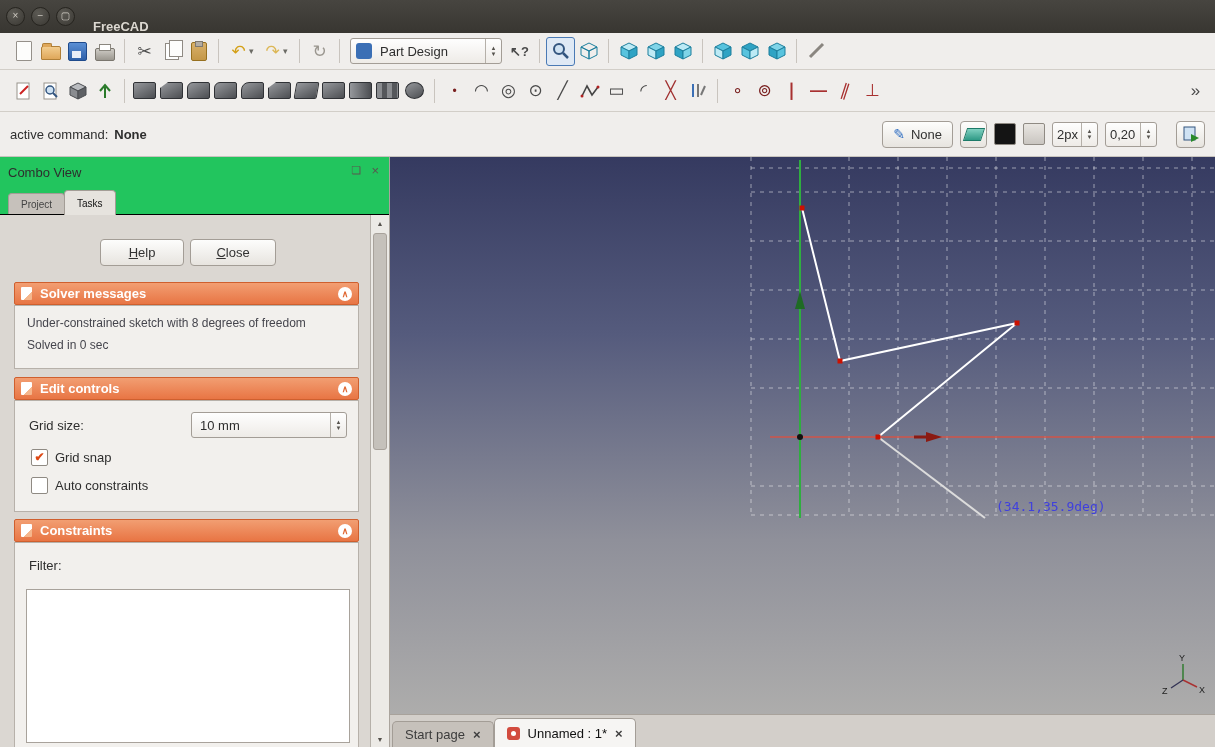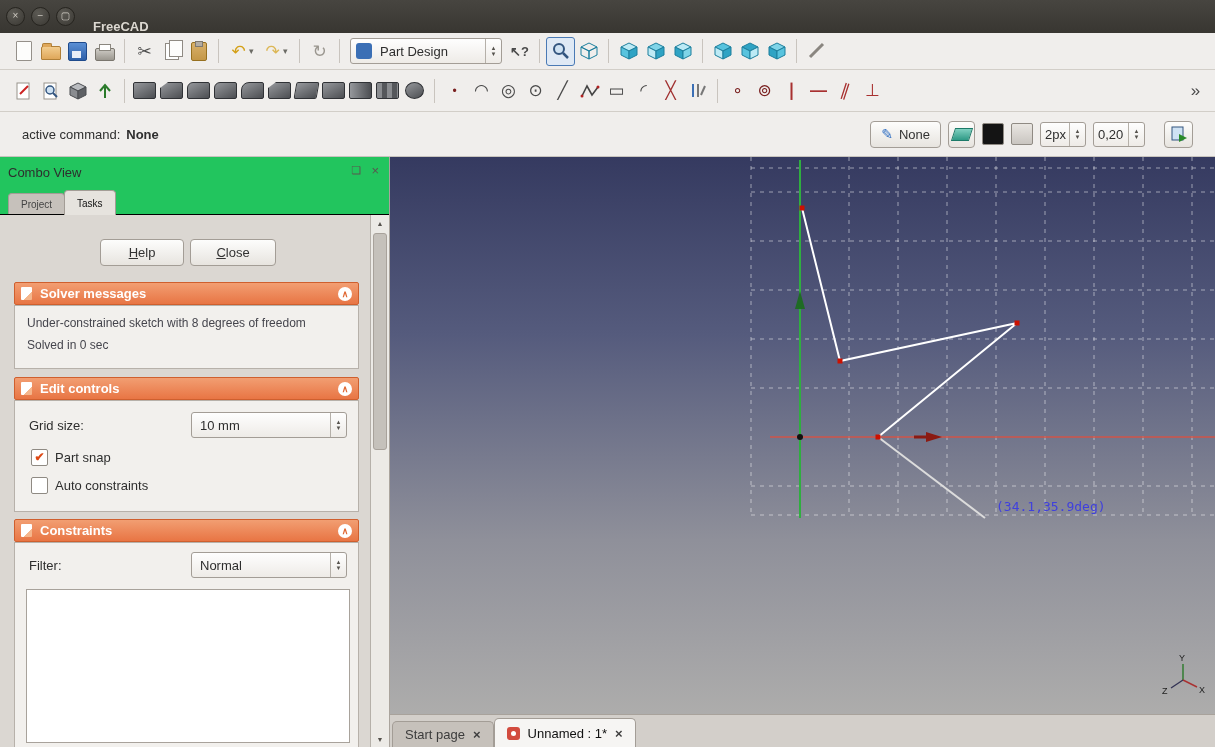--- a/index.html
+++ b/index.html
@@ -17,21 +17,21 @@
     text-align:center;cursor:pointer;}
   .wintitle{color:#dcd8d1;font-weight:bold;margin-left:18px;font-size:13px;margin-top:20px;}
 
   
   .tb{position:absolute;left:0;right:0;display:flex;align-items:center;
       background:#f0eeec;border-bottom:1px solid #d2cec8;padding-left:10px;box-sizing:border-box;}
   .tb1{top:33px;height:37px;}
   .tb2{top:70px;height:42px;}
   .row3{position:absolute;top:112px;left:0;right:0;height:45px;background:#f0eeec;
         border-bottom:1px solid #c8c4be;display:flex;align-items:center;
-        padding:0 22px;box-sizing:border-box;}
+        padding:0 10px;box-sizing:border-box;}
   .ibtn{width:27px;height:27px;display:flex;align-items:center;justify-content:center;
         border-radius:3px;cursor:pointer;flex:none;}
   .sep{width:1px;height:24px;background:#c9c4be;margin:0 6px;flex:none;}
   .glyph{font-size:17px;line-height:1;color:#4a4a4a;}
   .yellow{color:#d4a017;}
   .gray{color:#9a968f;}
   .dd{font-size:9px;color:#6b6archive65;color:#6b6b65;margin-left:-3px;width:10px;}
 
   
   .page-ic{width:14px;height:18px;background:#fdfdfc;border:1px solid #95908a;border-radius:1px;}
@@ -446,39 +446,32 @@
     <div class="sect-box" style="top:185px;height:112px;">
       <span class="abs" style="left:14px;top:17px;">Grid size:</span>
       <div class="combo abs" style="left:176px;top:11px;width:156px;">
         <span class="lbl">10 mm</span>
         <span class="spincol">
             <span>▲</span>
             <span>▼</span>
           </span>
       </div>
       <span class="cbx" style="left:16px;top:48px;">✔</span>
-      <span class="cblbl" style="left:40px;top:49px;">Part snap</span>
+      <span class="cblbl" style="left:40px;top:49px;">Grid snap</span>
       <span class="cbx" style="left:16px;top:76px;color:transparent;"></span>
       <span class="cblbl" style="left:40px;top:77px;">Auto constraints</span>
     </div>
 
     <div class="sect-head" style="top:304px;">
       <span class="flag"></span>
       <span class="st">Constraints</span>
       <span class="clps">∧</span>
     </div>
     <div class="sect-box" style="top:327px;bottom:0;border-bottom:none;">
       <span class="abs" style="left:14px;top:15px;">Filter:</span>
-      <div class="combo abs" style="left:176px;top:9px;width:156px;">
-        <span class="lbl">Normal</span>
-        <span class="spincol">
-            <span>▲</span>
-            <span>▼</span>
-          </span>
-      </div>
       <div class="abs" style="left:11px;top:46px;width:322px;bottom:4px;background:#fff;border:1px solid #a8a29b;"></div>
     </div>
 
     <div class="scrollbar" style="top:0;">
       <div class="sb-btn" style="top:0;">▲</div>
       <div class="sb-thumb"></div>
       <div class="sb-btn" style="bottom:0;">▼</div>
     </div>
   </div>
 </div>

